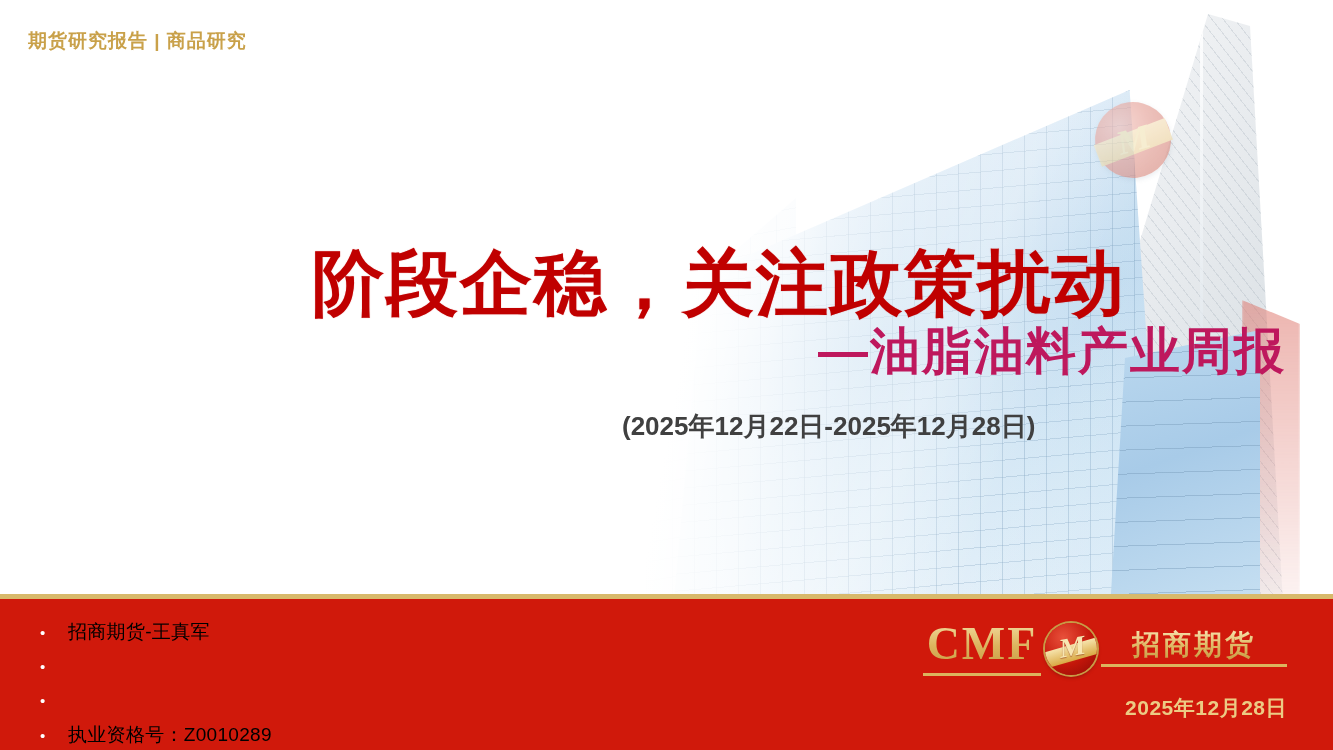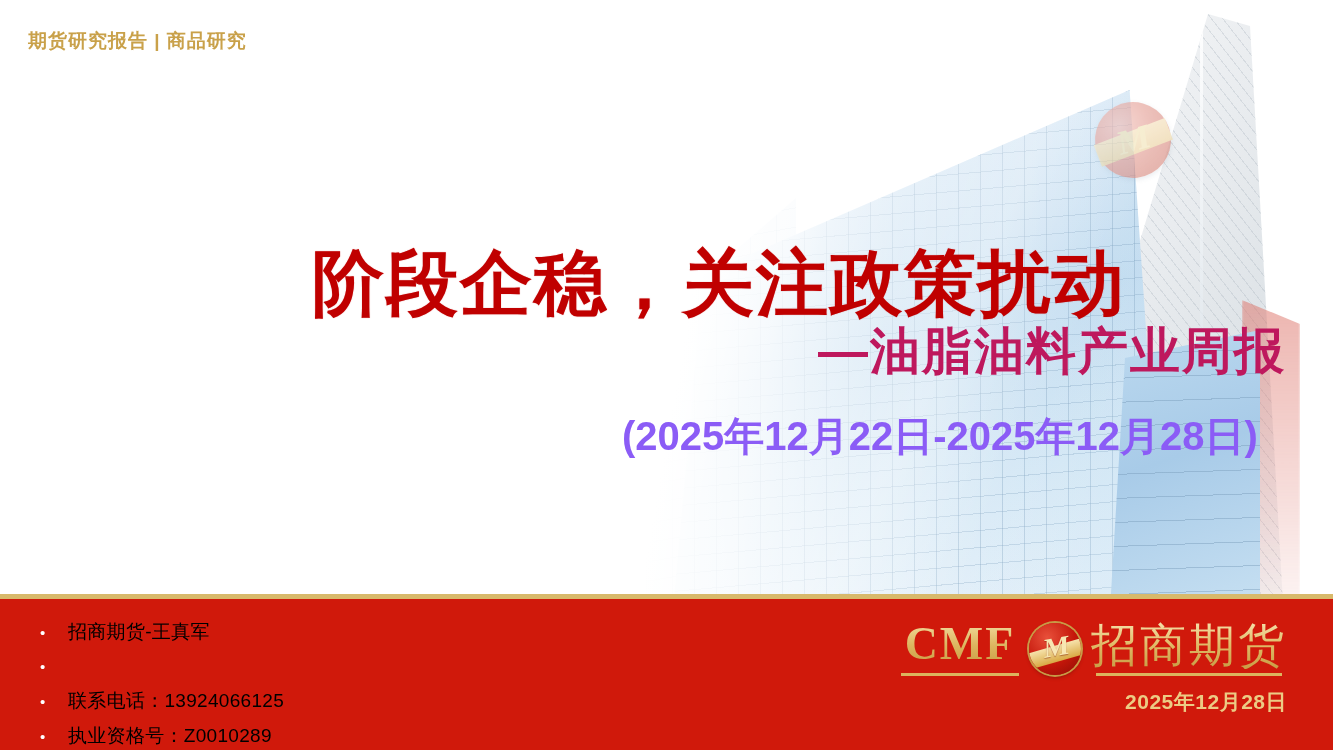--- a/index.html
+++ b/index.html
@@ -130,21 +130,21 @@
     white-space:nowrap; z-index:60;
     text-shadow:0 0 1px rgba(192,0,0,.5);
   }
   .title-sub {
     position:absolute; left:818px; top:318px;
     font-size:50px; font-weight:bold; color:#be185d; letter-spacing:2px;
     white-space:nowrap; z-index:60;
   }
   .title-date {
     position:absolute; left:622px; top:409px;
-    font-size:40px; font-weight:bold; color:#8b5cf6; letter-spacing:0px;
+    font-size:26px; font-weight:bold; color:#404040; letter-spacing:0px;
     white-space:nowrap; z-index:60;
   }
 
   
   .footer {
     position:absolute; left:0; top:594px; width:1333px; height:156px;
     background:#d0190b;
     border-top:5px solid #d8b96b;
     z-index:70;
   }
@@ -153,33 +153,33 @@
   .bullet {
     color:#ffffff; font-size:15px; width:28px; flex:0 0 28px; text-align:left; line-height:30px;
   }
   .contact-text {
     color:#000000; font-size:19px; line-height:30px; white-space:nowrap; letter-spacing:.3px;
   }
   .contact-text.link { text-decoration:underline; text-underline-offset:3px; }
 
   
   .brand { position:absolute; right:46px; top:22px; display:flex; flex-direction:column; align-items:flex-end; }
-  .brand-row { display:flex; align-items:center; gap:10px; }
+  .brand-row { display:flex; align-items:center; gap:4px; }
   .cmf {
     font-size:46px; font-weight:bold; letter-spacing:2px; line-height:1;
     color:#e8c778; padding-bottom:2px;
     background:linear-gradient(to bottom,#f3dca0 0%,#dcb45e 52%,#c79a42 100%);
     -webkit-background-clip:text; background-clip:text; -webkit-text-fill-color:transparent;
     font-family:"Liberation Serif","DejaVu Serif",serif;
   }
   .cmf-wrap { display:flex; flex-direction:column; align-items:center; }
   .cmf-rule { width:118px; height:3px; background:#dcb45e; margin-top:4px; }
   .zs-wrap { display:flex; flex-direction:column; align-items:center; }
   .zsqh {
-    font-size:46px; font-weight:normal; letter-spacing:3px; line-height:1.05;
+    font-size:28px; font-weight:bold; letter-spacing:3px; line-height:1.05;
     background:linear-gradient(to bottom,#f6e2ad 0%,#e0ba67 50%,#c99c44 100%);
     -webkit-background-clip:text; background-clip:text; -webkit-text-fill-color:transparent;
     color:#e0ba67;
   }
   .zs-rule { width:186px; height:3px; background:#dcb45e; margin-top:4px; }
 
   .emblem {
     position:relative; width:52px; height:52px; border-radius:50%;
     background:radial-gradient(circle at 35% 28%, #e8503a 0%, #c4160a 55%, #8d0c05 100%);
     box-shadow:0 0 0 2px #c89a46, 0 2px 4px rgba(0,0,0,.35);
@@ -191,21 +191,21 @@
     transform:rotate(-16deg);
   }
   .emblem .glyph {
     position:absolute; inset:0; display:flex; align-items:center; justify-content:center;
     font-family:"Liberation Serif","DejaVu Serif",serif;
     font-size:27px; font-weight:bold; color:#f7e6b2; letter-spacing:-3px;
     transform:rotate(-10deg) skewX(-10deg); padding-bottom:4px;
     text-shadow:0 1px 1px rgba(120,20,0,.5);
   }
   .brand-date {
-    margin-top:12px; font-size:21px; font-weight:bold; letter-spacing:.5px;
+    margin-top:18px; font-size:21px; font-weight:bold; letter-spacing:.5px;
     color:#eccb84; white-space:nowrap;
   }
 </style>
 </head>
 <body>
 
 <div class="slide">
 
   <div class="eyebrow">期货研究报告 | 商品研究</div>
 
@@ -252,21 +252,20 @@
         <span class="bullet">•</span>
         <span class="contact-text">招商期货-王真军</span>
       </div>
 
       <div class="contact-row">
         <span class="bullet">•</span>
       </div>
 
       <div class="contact-row">
         <span class="bullet">•</span>
-        <span class="contact-text">联系电话：13924066125</span>
       </div>
 
       <div class="contact-row">
         <span class="bullet">•</span>
         <span class="contact-text">执业资格号：Z0010289</span>
       </div>
 
     </div>
 
     <div class="brand">

